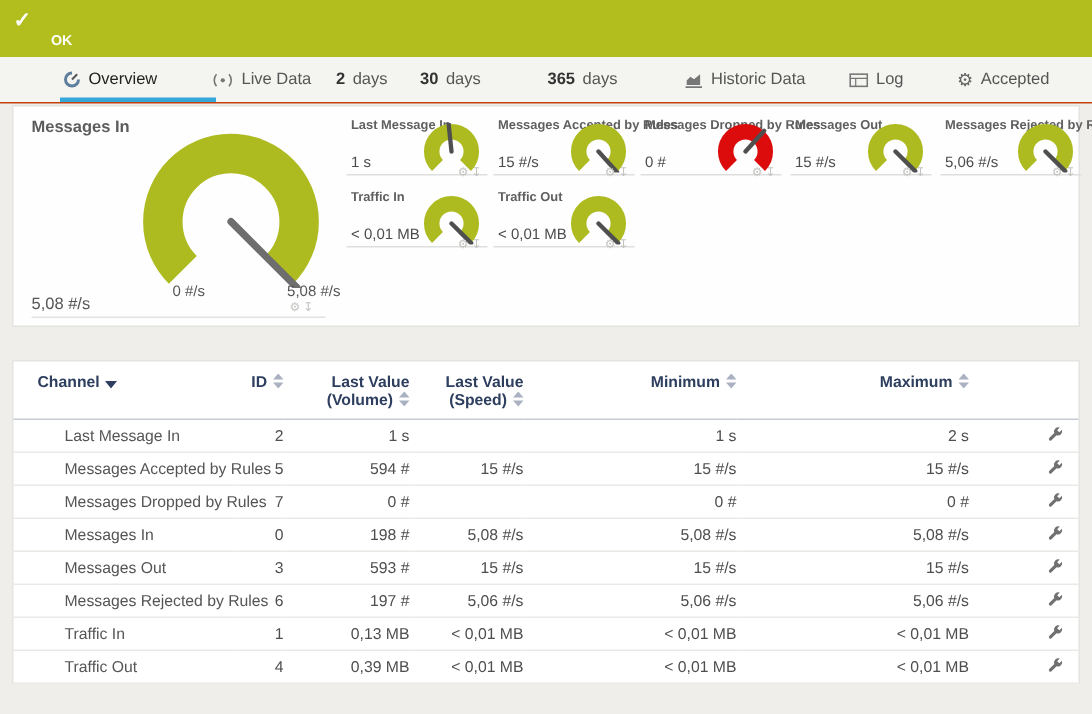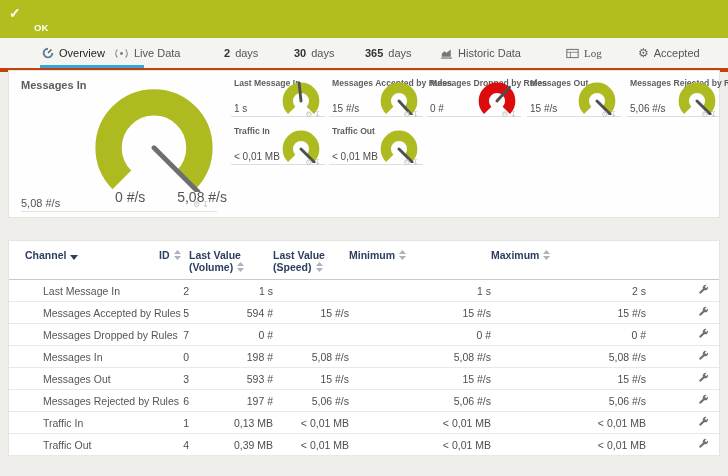--- a/index.html
+++ b/index.html
@@ -9,49 +9,49 @@
   .topbar{position:absolute;left:0;top:0;width:728px;height:38px;background:#b2be1e;color:#fff;}
   .topbar .check{position:absolute;left:9px;top:5px;font-size:14px;font-weight:bold;}
   .topbar .line1{position:absolute;left:30px;top:4px;white-space:nowrap;}
   .topbar .type{font-style:italic;font-size:13.5px;margin-right:6px;}
   .topbar .title{font-weight:bold;font-size:15px;}
   .topbar .flag{font-size:9px;vertical-align:super;margin-left:2px;}
   .topbar .stars{font-size:10px;letter-spacing:1px;margin-left:10px;vertical-align:2px;}
   .topbar .status{position:absolute;left:34px;top:22px;font-size:9.5px;font-weight:bold;}
 
   
-  .tabbar{position:absolute;left:0;top:38px;width:728px;height:30px;background:#f4f4f1;border-bottom:4px solid #c2410c;}
+  .tabbar{position:absolute;left:0;top:38px;width:728px;height:30px;background:#f4f4f1;border-bottom:1px solid #c2410c;}
   .tab{position:absolute;top:0;height:30px;display:flex;align-items:center;gap:5px;font-size:11px;color:#555;cursor:pointer;white-space:nowrap;}
   .tab .tab-num{font-weight:bold;color:#333;}
   .tab.active .tab-label{color:#222;}
   .tab .tico{display:inline-flex;align-items:center;}
   .tab .gear-glyph{font-size:12px;color:#666;line-height:1;}
   .tab-underline{position:absolute;left:40px;top:27px;width:104px;height:3px;background:#36a7d9;}
 
   
   .gauge-card{position:absolute;left:8px;top:70px;width:712px;height:148px;background:#fefefe;border:1px solid #e3e3e0;box-sizing:border-box;}
   .main-cell{position:absolute;left:0;top:0;width:218px;height:146px;}
   .main-cell .g-title{position:absolute;left:12px;top:8px;font-size:11px;font-weight:bold;color:#5c5c5c;}
   .main-gauge-svg{position:absolute;left:85px;top:11px;width:120px;height:110px;}
-  .scale-row{position:absolute;left:106px;top:118px;width:112px;display:flex;justify-content:space-between;font-size:14px;color:#555;}
+  .scale-row{position:absolute;left:106px;top:118px;width:112px;display:flex;justify-content:space-between;font-size:10px;color:#555;}
   .main-cell .g-value{position:absolute;left:12px;top:126px;font-size:11px;color:#555;}
   .main-cell .underline{position:absolute;left:12px;top:140px;width:196px;height:1px;background:#e2e2df;}
   .panel-icons{position:absolute;font-size:8px;color:#c3c3c0;letter-spacing:2px;cursor:pointer;}
   .main-cell .panel-icons{left:184px;top:129px;}
 
   .mini{position:absolute;width:94px;height:40px;border-bottom:1px solid #dedede;}
   .mini .m-title{position:absolute;left:3px;top:2px;font-size:8.6px;font-weight:bold;color:#5f5f5f;white-space:nowrap;}
   .mini .m-value{position:absolute;left:3px;bottom:2px;font-size:10px;color:#4c4c4c;white-space:nowrap;}
   .mini-gauge-svg{position:absolute;right:4px;top:6px;width:40px;height:33px;}
   .mini .panel-icons{right:2px;bottom:-3px;}
 
   
   .table-card{position:absolute;left:8px;top:240px;width:712px;background:#fff;border:1px solid #e4e4e1;border-bottom:none;box-sizing:border-box;}
   table.ch{border-collapse:collapse;table-layout:fixed;width:710px;font-size:10.5px;color:#4e4e4e;}
-  table.ch th{font-size:10.5px;font-weight:bold;color:#2d3e5f;text-align:left;vertical-align:top;padding:8px 0 6px 0;line-height:12px;border-bottom:1px solid #c6cbd3;white-space:nowrap;}
+  table.ch th{font-size:10.5px;font-weight:bold;color:#2d3e5f;text-align:right;vertical-align:top;padding:8px 0 6px 0;line-height:12px;border-bottom:1px solid #c6cbd3;white-space:nowrap;}
   table.ch th.c-channel{text-align:left;padding-left:16px;}
   table.ch td{height:21px;padding:0;text-align:right;border-bottom:1px solid #e9e9e6;white-space:nowrap;overflow:visible;}
   table.ch td.c-channel{text-align:left;padding-left:34px;color:#555;}
   table.ch td.c-wrench{text-align:right;padding-right:10px;}
   .sortico{display:inline-block;vertical-align:-1px;margin-left:4px;}
   .wrench-btn{display:inline-block;cursor:pointer;line-height:0;}
 </style>
 </head>
 <body>
 
@@ -66,54 +66,54 @@
     <div class="tab-underline"></div>
   <div class="tab active" style="left: 42px;">
         <span class="tico">
           <svg width="12" height="12" viewBox="0 0 16 16">
             <path d="M8 2.2a5.8 5.8 0 1 0 5.8 5.8" fill="none" stroke="#5f7f9e" stroke-width="2.6"></path>
             <line x1="8" y1="8" x2="12.6" y2="3.4" stroke="#555" stroke-width="1.8"></line>
           </svg>
         </span>
         <span class="tab-label">Overview</span>
       </div>
-      <div class="tab" style="left: 114px;">
+      <div class="tab" style="left: 141px;">
         <span class="tico">
           <svg width="15" height="11" viewBox="0 0 18 12">
             <g stroke="#777" fill="none" stroke-width="1.3">
               <path d="M4 1.2a7.3 7.3 0 0 0 0 9.6"></path>
               <path d="M14 1.2a7.3 7.3 0 0 1 0 9.6"></path>
             </g>
             <circle cx="9" cy="6" r="1.7" fill="#777"></circle>
           </svg>
         </span>
         <span class="tab-label">Live Data</span>
       </div>
       <div class="tab" style="left: 224px;">
         <span class="tab-num">2</span>
         <span class="tab-label">days</span>
       </div>
-      <div class="tab" style="left: 294px; justify-content: center;">
+      <div class="tab" style="left: 280px; justify-content: center;">
         <span class="tab-num">30</span>
         <span class="tab-label">days</span>
       </div>
       <div class="tab" style="left: 365px;">
         <span class="tab-num">365</span>
         <span class="tab-label">days</span>
       </div>
-      <div class="tab" style="left: 440px;">
+      <div class="tab" style="left: 456px;">
         <span class="tico">
           <svg width="13" height="11" viewBox="0 0 16 14">
             <path d="M1 12h14v1.6H1z" fill="#777"></path>
             <path d="M2 11V7.2l3.2-3.2 3 2.1L13.4 2v9z" fill="#777"></path>
           </svg>
         </span>
         <span class="tab-label">Historic Data</span>
       </div>
-      <div class="tab" style="left: 566px; font-family: Liberation Serif, serif;">
+      <div class="tab" style="left: 566px;">
         <span class="tico">
           <svg width="13" height="11" viewBox="0 0 16 13">
             <rect x="1" y="1.5" width="14" height="10" fill="none" stroke="#777" stroke-width="1.3"></rect>
             <path d="M1 5h14M5.5 5v6.5" stroke="#777" stroke-width="1"></path>
           </svg>
         </span>
         <span class="tab-label">Log</span>
       </div>
       <div class="tab" style="left: 638px;">
         <span class="tico">

